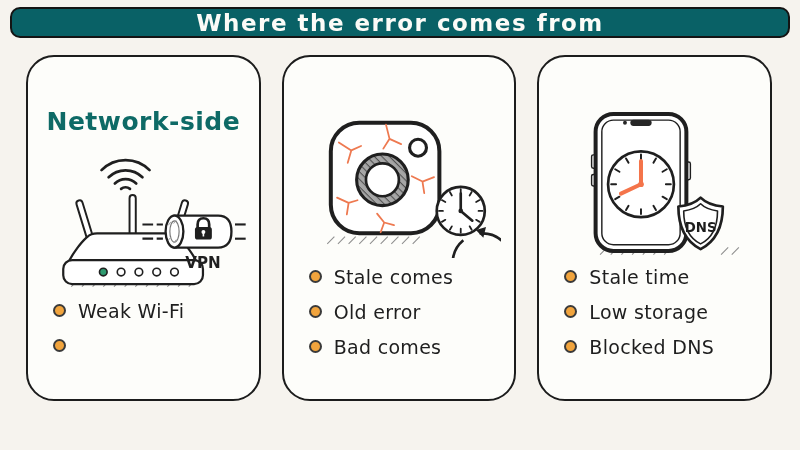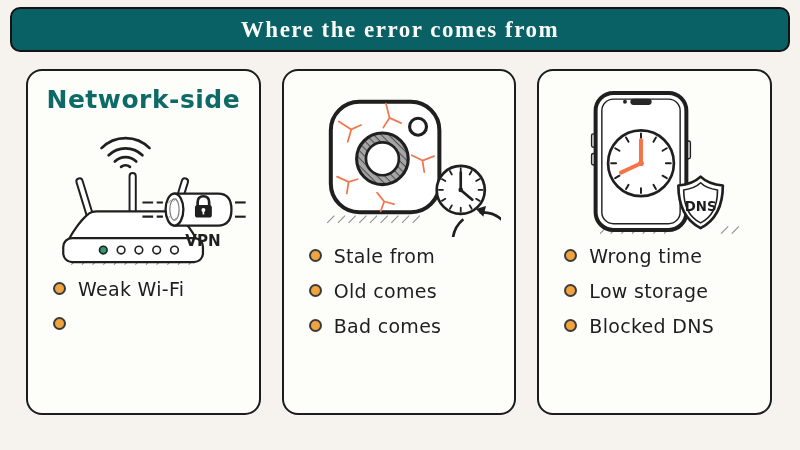--- a/index.html
+++ b/index.html
@@ -5,49 +5,49 @@
   * { margin: 0; padding: 0; box-sizing: border-box; }
   html, body { width: 800px; height: 450px; }
   body {
     background: #f6f3ee;
     font-family: "DejaVu Sans", "Liberation Sans", sans-serif;
     color: #1f1f1f;
     overflow: hidden;
   }
   .banner {
     margin: 7px 10px 0 10px;
-    height: 45px;
+    height: 31px;
     background: #096166;
     border: 2.5px solid #141414;
     border-radius: 10px;
     display: flex;
     align-items: center;
     justify-content: center;
-    font-family: Liberation Serif, serif;
   }
   .banner-title {
     color: #fbfbf7;
     font-size: 23px;
     font-weight: bold;
     letter-spacing: 1.5px;
   }
   .cards {
     display: flex;
     gap: 21px;
     padding: 17px 28px 0 26px;
   }
   .card {
     flex: 1;
     height: 346px;
     background: #fdfdfa;
     border: 2.2px solid #1c1c1c;
-    border-radius: 16px;
+    border-radius: 28px;
     padding: 14px 13px 0 13px;
     display: flex;
     flex-direction: column;
+    justify-content: center;
   }
   .card-title {
     text-align: center;
     color: #0e6a66;
     font-size: 25px;
     font-weight: bold;
     letter-spacing: 0.5px;
     margin-bottom: 4px;
   }
   .illustration {
@@ -188,25 +188,25 @@
         <path stroke="#1f1f1f" stroke-width="3" stroke-linecap="round" d="M184 115 L184 95.5 M184 115 L197 126"></path>
         <circle cx="184" cy="115" r="2.6" fill="#1f1f1f"></circle>
         <path d="M186.9 147.9 A33 33 0 1 0 205.2 140.3" fill="none" stroke="#1f1f1f" stroke-width="3"></path>
         <polygon points="212.4,133.2 209.4,145.2 201,136.4" fill="#1f1f1f"></polygon>
       </g>
     </svg>
 
     <ul class="points">
       <li>
           <span class="bullet"></span>
-          <span>Stale from</span>
-        </li>
-      <li>
-          <span class="bullet"></span>
-          <span>Old comes</span>
+          <span>Stale comes</span>
+        </li>
+      <li>
+          <span class="bullet"></span>
+          <span>Old error</span>
         </li>
       <li>
           <span class="bullet"></span>
           <span>Bad comes</span>
         </li>
     </ul>
   </div>
 
   <div class="card">
 
@@ -234,21 +234,21 @@
       <g>
         <path d="M167 100 C173 106 181 109 192 110 C192 130 186 148 167 158 C148 148 142 130 142 110 C153 109 161 106 167 100 Z" fill="#ffffff" stroke="#1f1f1f" stroke-width="3" stroke-linejoin="round"></path>
         <path d="M167 107 C172 112 178 114 186 115 C186 131 181 145 167 152 C153 145 148 131 148 115 C156 114 162 112 167 107 Z" fill="none" stroke="#1f1f1f" stroke-width="1.8" stroke-linejoin="round"></path>
         <text x="167" y="139" text-anchor="middle" font-size="15" font-weight="bold" fill="#1d1d1d">DNS</text>
       </g>
     </svg>
 
     <ul class="points">
       <li>
           <span class="bullet"></span>
-          <span>Wrong time</span>
+          <span>Stale time</span>
         </li>
       <li>
           <span class="bullet"></span>
           <span>Low storage</span>
         </li>
       <li>
           <span class="bullet"></span>
           <span>Blocked DNS</span>
         </li>
     </ul>

